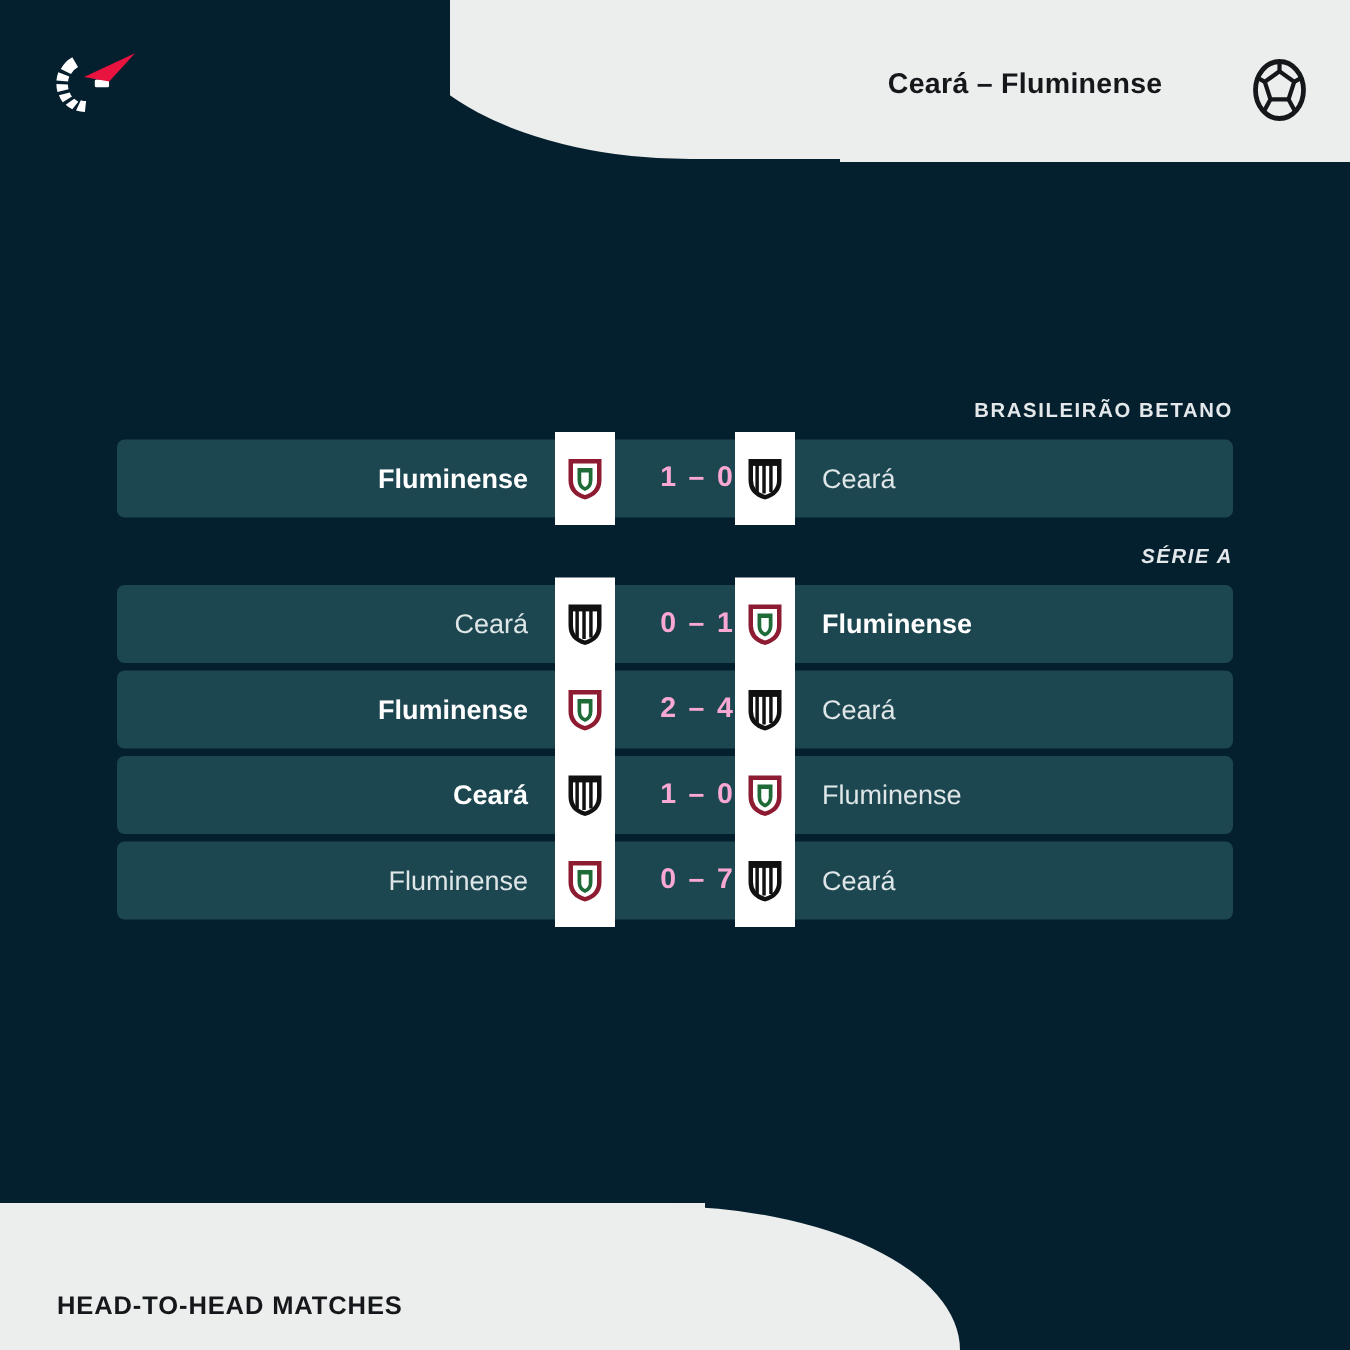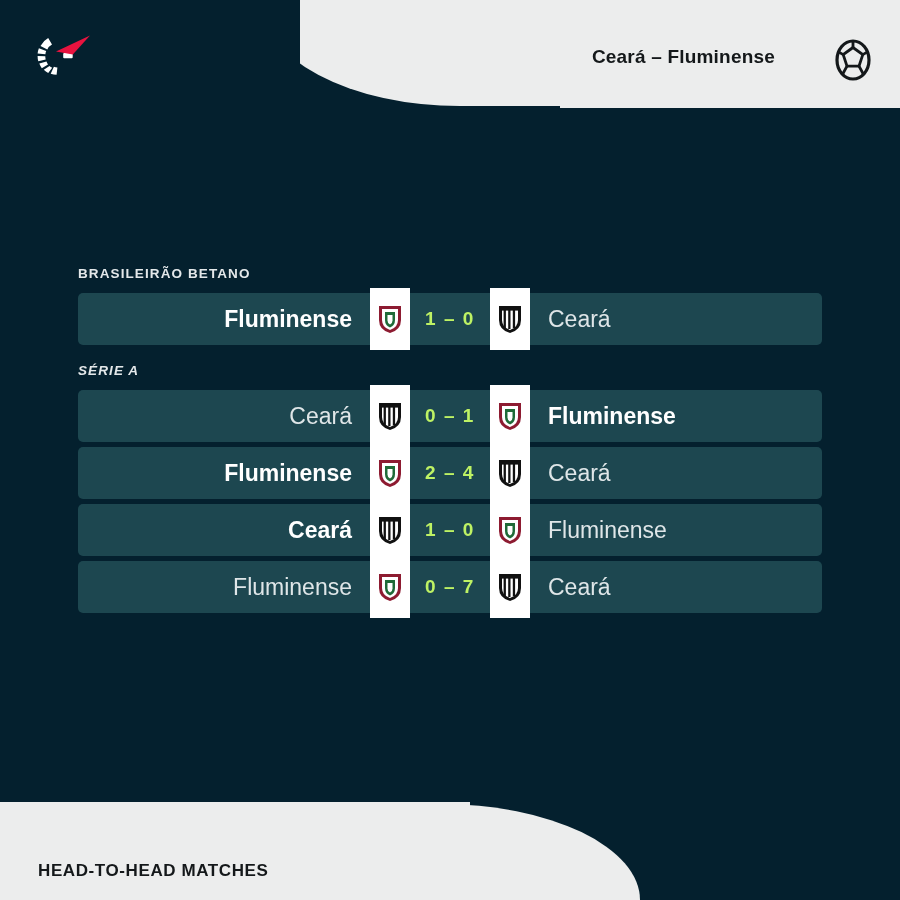--- a/index.html
+++ b/index.html
@@ -95,36 +95,37 @@
     top: 266px;
     width: 744px;
   }
 
   .comp-label {
     font-size: 13.5px;
     font-weight: bold;
     color: #e4e8ea;
     letter-spacing: 1.1px;
     margin-bottom: 12px;
+    text-align: right;
   }
   .comp-label.second { margin-top: 18px; font-style: italic; }
 
   .match-row {
     position: relative;
     height: 52px;
     background: #1d4750;
     border-radius: 5px;
     margin-bottom: 5px;
     display: flex;
     align-items: center;
     justify-content: center;
   }
 
   .team-name {
-    font-size: 23px;
+    font-size: 18px;
     color: #dfe6e8;
     white-space: nowrap;
     width: 270px;
   }
   .team-name.home { text-align: right; padding-right: 18px; }
   .team-name.away { text-align: left;  padding-left: 18px; }
   .team-name.win  { font-weight: bold; color: #ffffff; }
 
   .crest-box {
     width: 40px;
@@ -132,24 +133,24 @@
     background: #ffffff;
     display: flex;
     align-items: center;
     justify-content: center;
     flex: 0 0 auto;
   }
   .crest-box svg { width: 26px; height: 30px; display: block; }
 
   .score {
     width: 80px;
-    text-align: center;
+    text-align: right;
     font-size: 19px;
     font-weight: bold;
-    color: #bef264;
+    color: #f9a8d4;
     letter-spacing: 1.5px;
     white-space: nowrap;
   }
 
   
   .footer-white {
     position: absolute;
     left: 0;
     bottom: 0;
     width: 640px;

